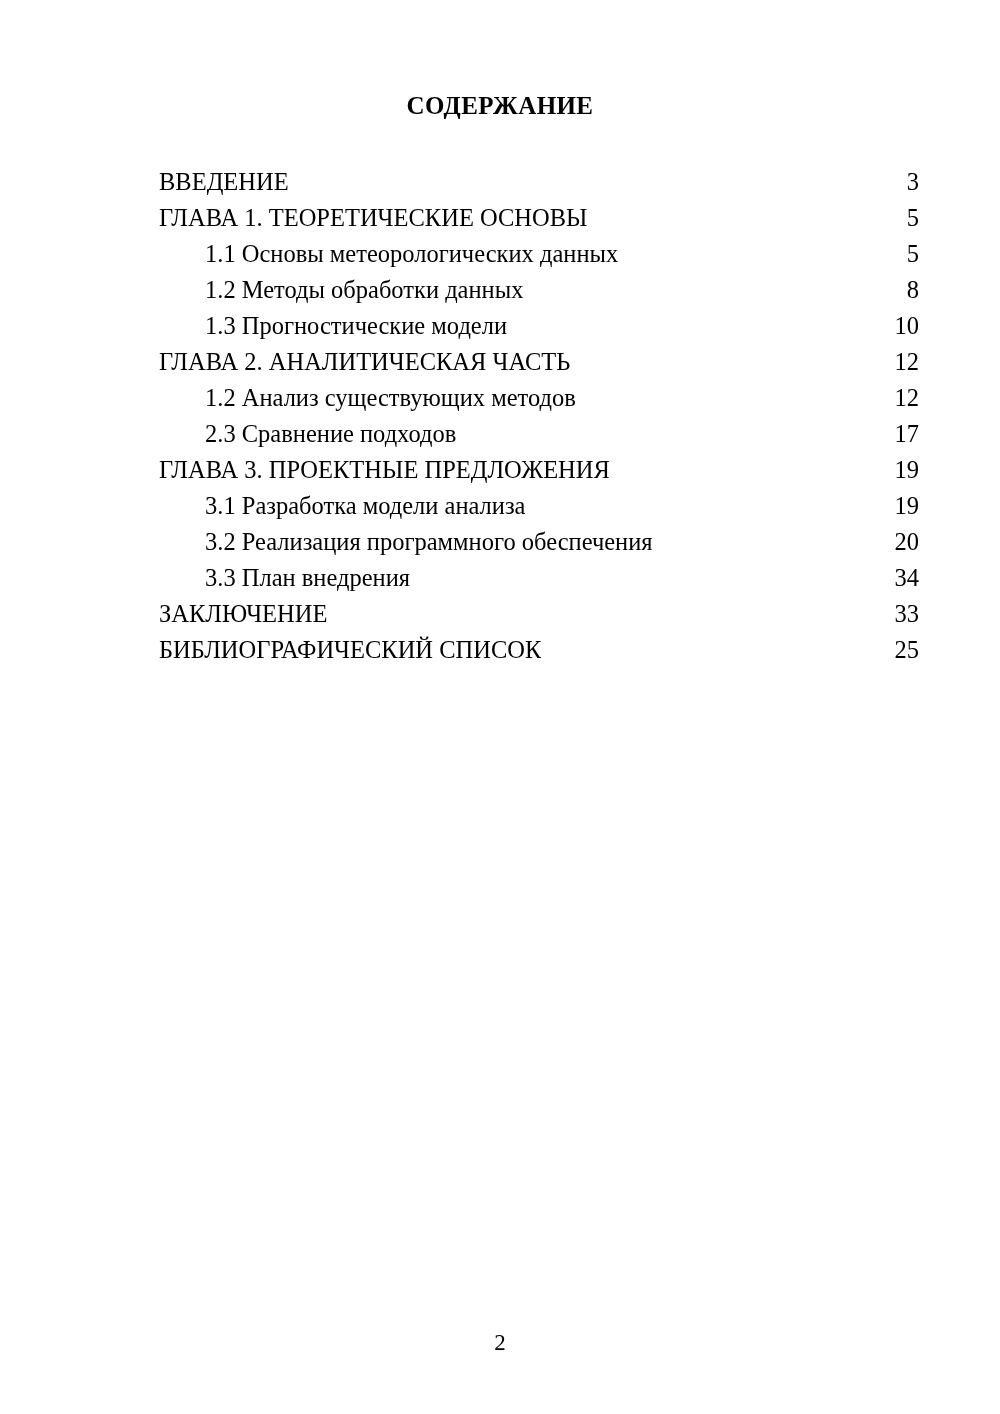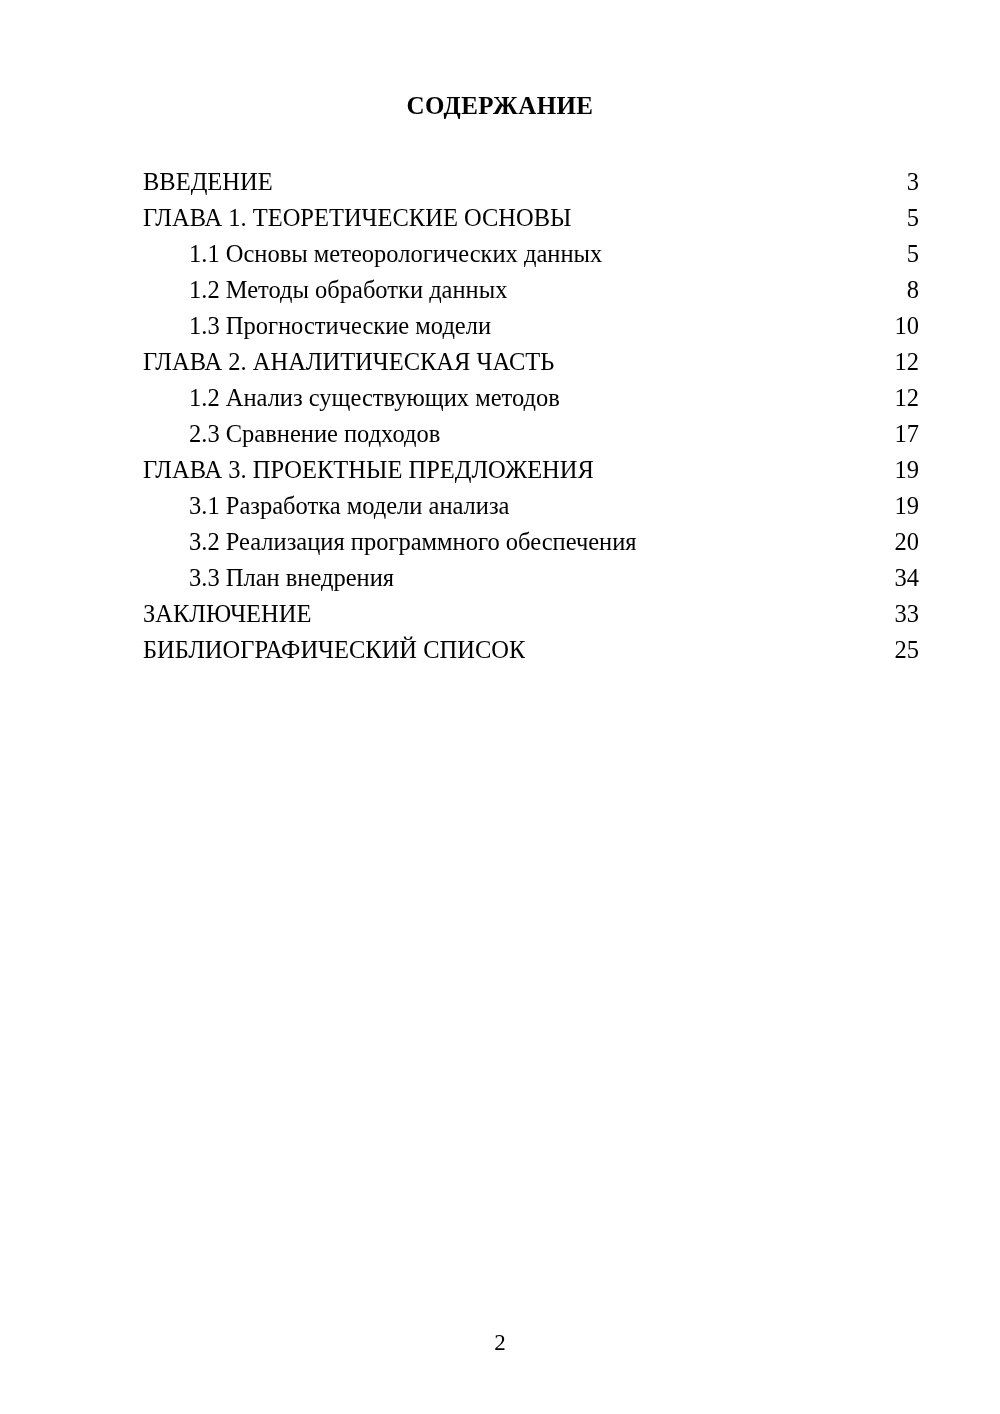--- a/index.html
+++ b/index.html
@@ -38,20 +38,21 @@
     left: 143px;
     width: 778px;
   }
   .toc-row {
     display: flex;
     align-items: baseline;
     justify-content: space-between;
     height: 36px;
     font-size: 24.5px;
     white-space: nowrap;
+    margin-left: 16px;
   }
   .toc-row.level-1 {
     padding-left: 0;
   }
   .toc-row.level-2 {
     padding-left: 46px;
   }
   .toc-label {
     flex: 0 1 auto;
     overflow: hidden;

